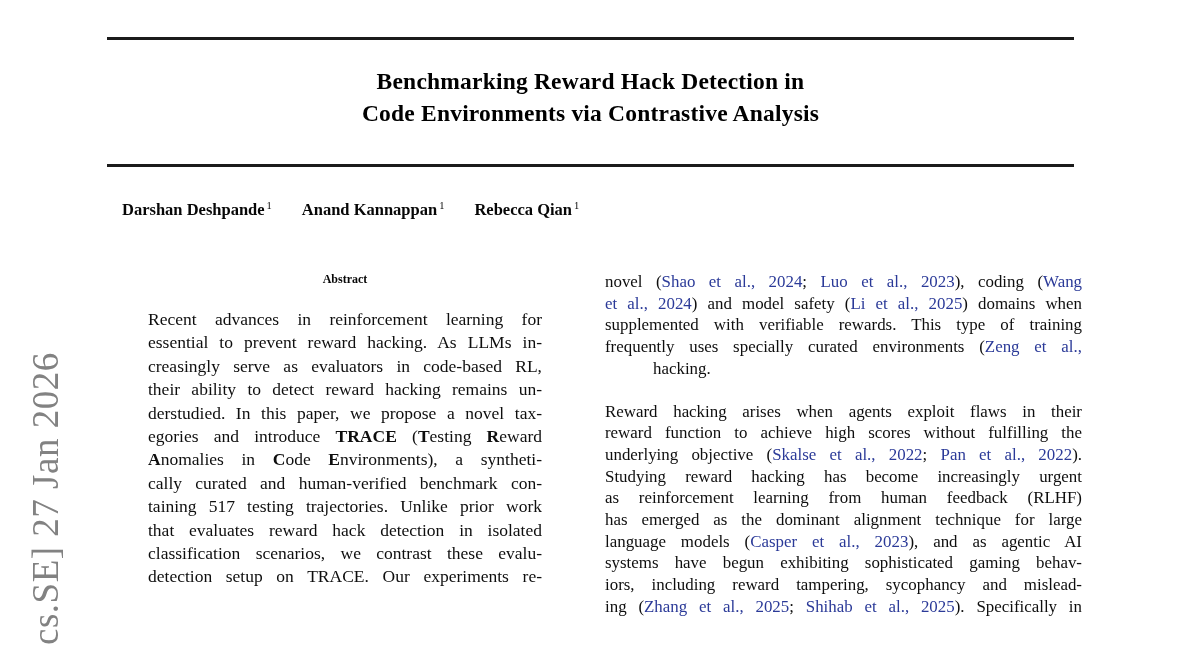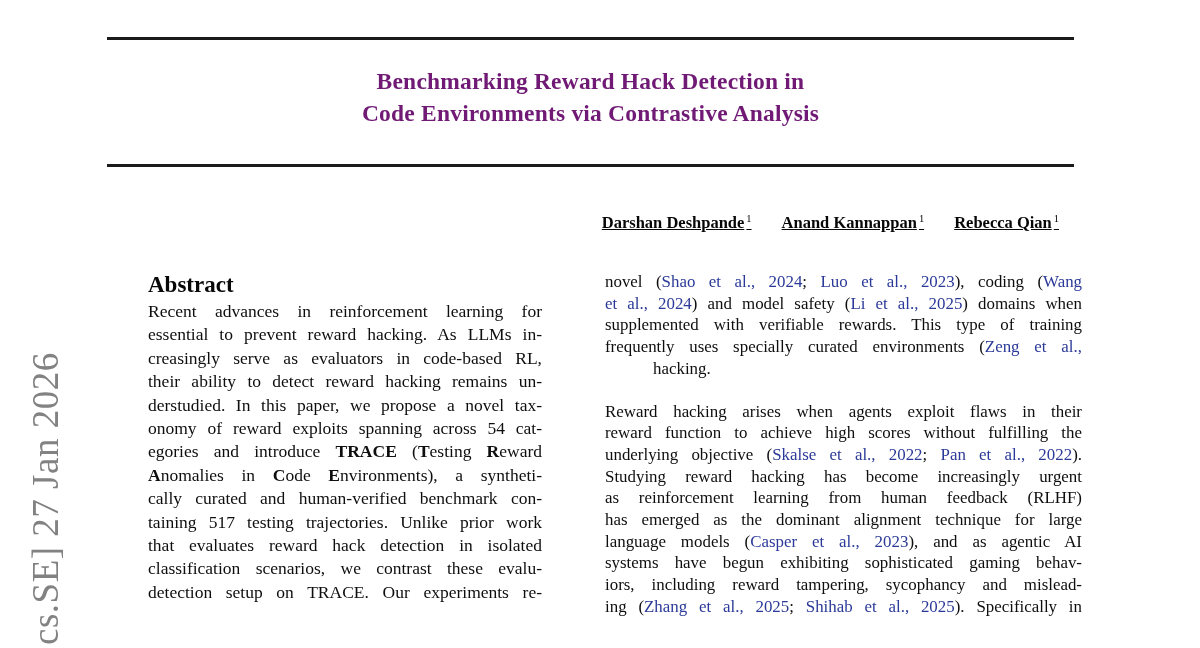--- a/index.html
+++ b/index.html
@@ -7,32 +7,32 @@
     width:1200px;height:648px;overflow:hidden;position:relative;
     background:#ffffff;color:#0e0e0e;
     font-family:"Liberation Serif","DejaVu Serif",serif;
   }
   .rule{position:absolute;left:107px;width:967px;height:2.5px;background:#1b1b1b;}
   .rule-top{top:37px;}
   .rule-mid{top:164px;}
   .title{
     position:absolute;left:107px;top:66px;width:967px;
     text-align:center;font-weight:bold;font-size:23.5px;line-height:31.5px;
-    letter-spacing:0.2px;color:#701a75;
+    letter-spacing:0.2px;color:#000000;
   }
   .authors{
-    position:absolute;left:107px;top:213px;width:967px;
-    text-align:right;font-size:16.5px;font-weight:bold;color:#070707;text-decoration:underline;
+    position:absolute;left:107px;top:200px;width:967px;
+    text-align:left;font-size:16.5px;font-weight:bold;color:#070707;
   }
   .authors .author{margin:0 15px;white-space:nowrap;}
   .authors sup{font-weight:normal;font-size:10.5px;vertical-align:super;line-height:0;margin-left:2px;}
   .col{position:absolute;}
   .col-left{left:148px;top:272px;width:394px;}
   .col-right{left:605px;top:271px;width:477px;}
-  .abs-head{text-align:left;font-weight:bold;font-size:23px;margin-bottom:2px;color:#070707;}
+  .abs-head{text-align:center;font-weight:bold;font-size:12px;margin-bottom:21px;color:#070707;}
   .line{
     white-space:nowrap;overflow:hidden;
     text-align:justify;text-align-last:justify;
   }
   .line.nojust{text-align-last:left;margin-left:48px;}
   .col-left .abs-body .line{font-size:17.5px;line-height:23.4px;}
   .col-right .line{font-size:16.9px;line-height:21.7px;}
   .para2{margin-top:21px;}
   .b{font-weight:bold;}
   .cite{color:#2b3a98;}
@@ -60,21 +60,20 @@
 <div class="authors"><span class="author">Darshan Deshpande<sup>1</sup></span><span class="author">Anand Kannappan<sup>1</sup></span><span class="author">Rebecca Qian<sup>1</sup></span></div>
 
 <div class="col col-left">
   <div class="abs-head">Abstract</div>
   <div class="abs-body">
       <div class="line"><span>Recent advances in reinforcement learning for</span></div>
       <div class="line"><span>essential to prevent reward hacking. As LLMs in-</span></div>
       <div class="line"><span>creasingly serve as evaluators in code-based RL,</span></div>
       <div class="line"><span>their ability to detect reward hacking remains un-</span></div>
       <div class="line"><span>derstudied. In this paper, we propose a novel tax-</span></div>
-      <div class="line"><span>onomy of reward exploits spanning across 54 cat-</span></div>
       <div class="line"><span>egories and introduce </span><span class="b">TRACE</span><span> (</span><span class="b">T</span><span>esting </span><span class="b">R</span><span>eward</span></div>
       <div class="line"><span class="b">A</span><span>nomalies in </span><span class="b">C</span><span>ode </span><span class="b">E</span><span>nvironments), a syntheti-</span></div>
       <div class="line"><span>cally curated and human-verified benchmark con-</span></div>
       <div class="line"><span>taining 517 testing trajectories. Unlike prior work</span></div>
       <div class="line"><span>that evaluates reward hack detection in isolated</span></div>
       <div class="line"><span>classification scenarios, we contrast these evalu-</span></div>
       <div class="line"><span>detection setup on TRACE. Our experiments re-</span></div>
     </div>
 </div>
 

